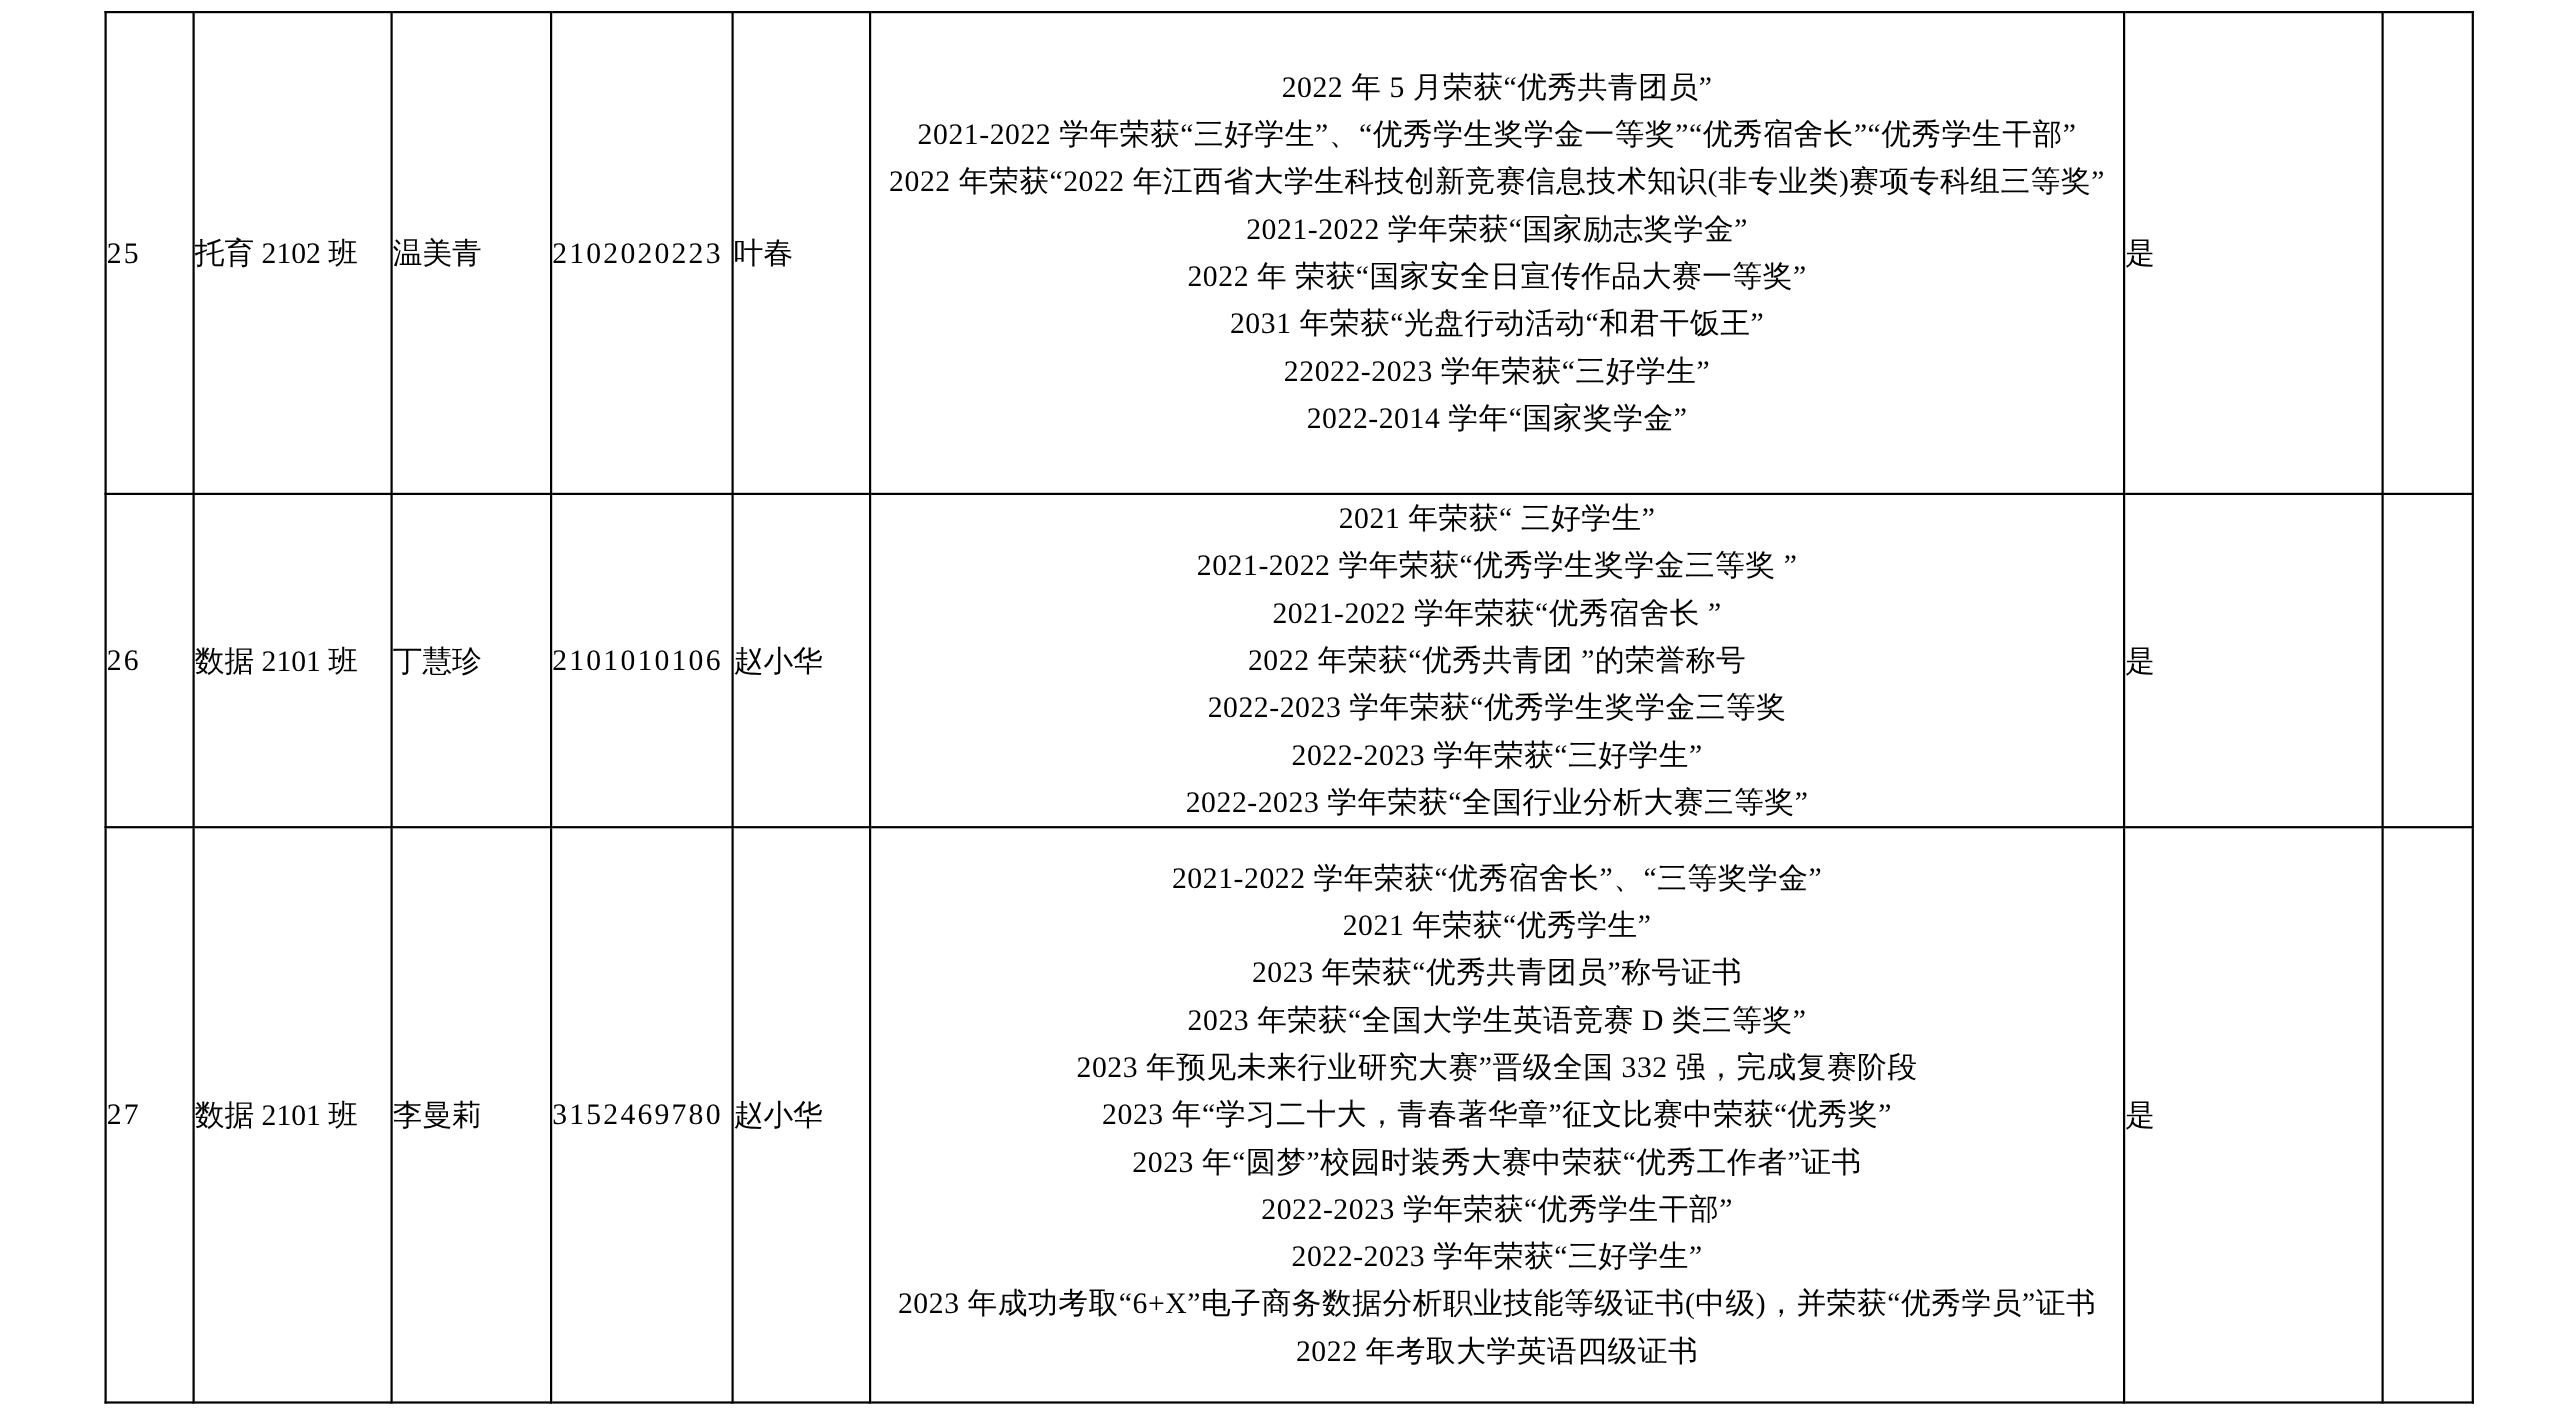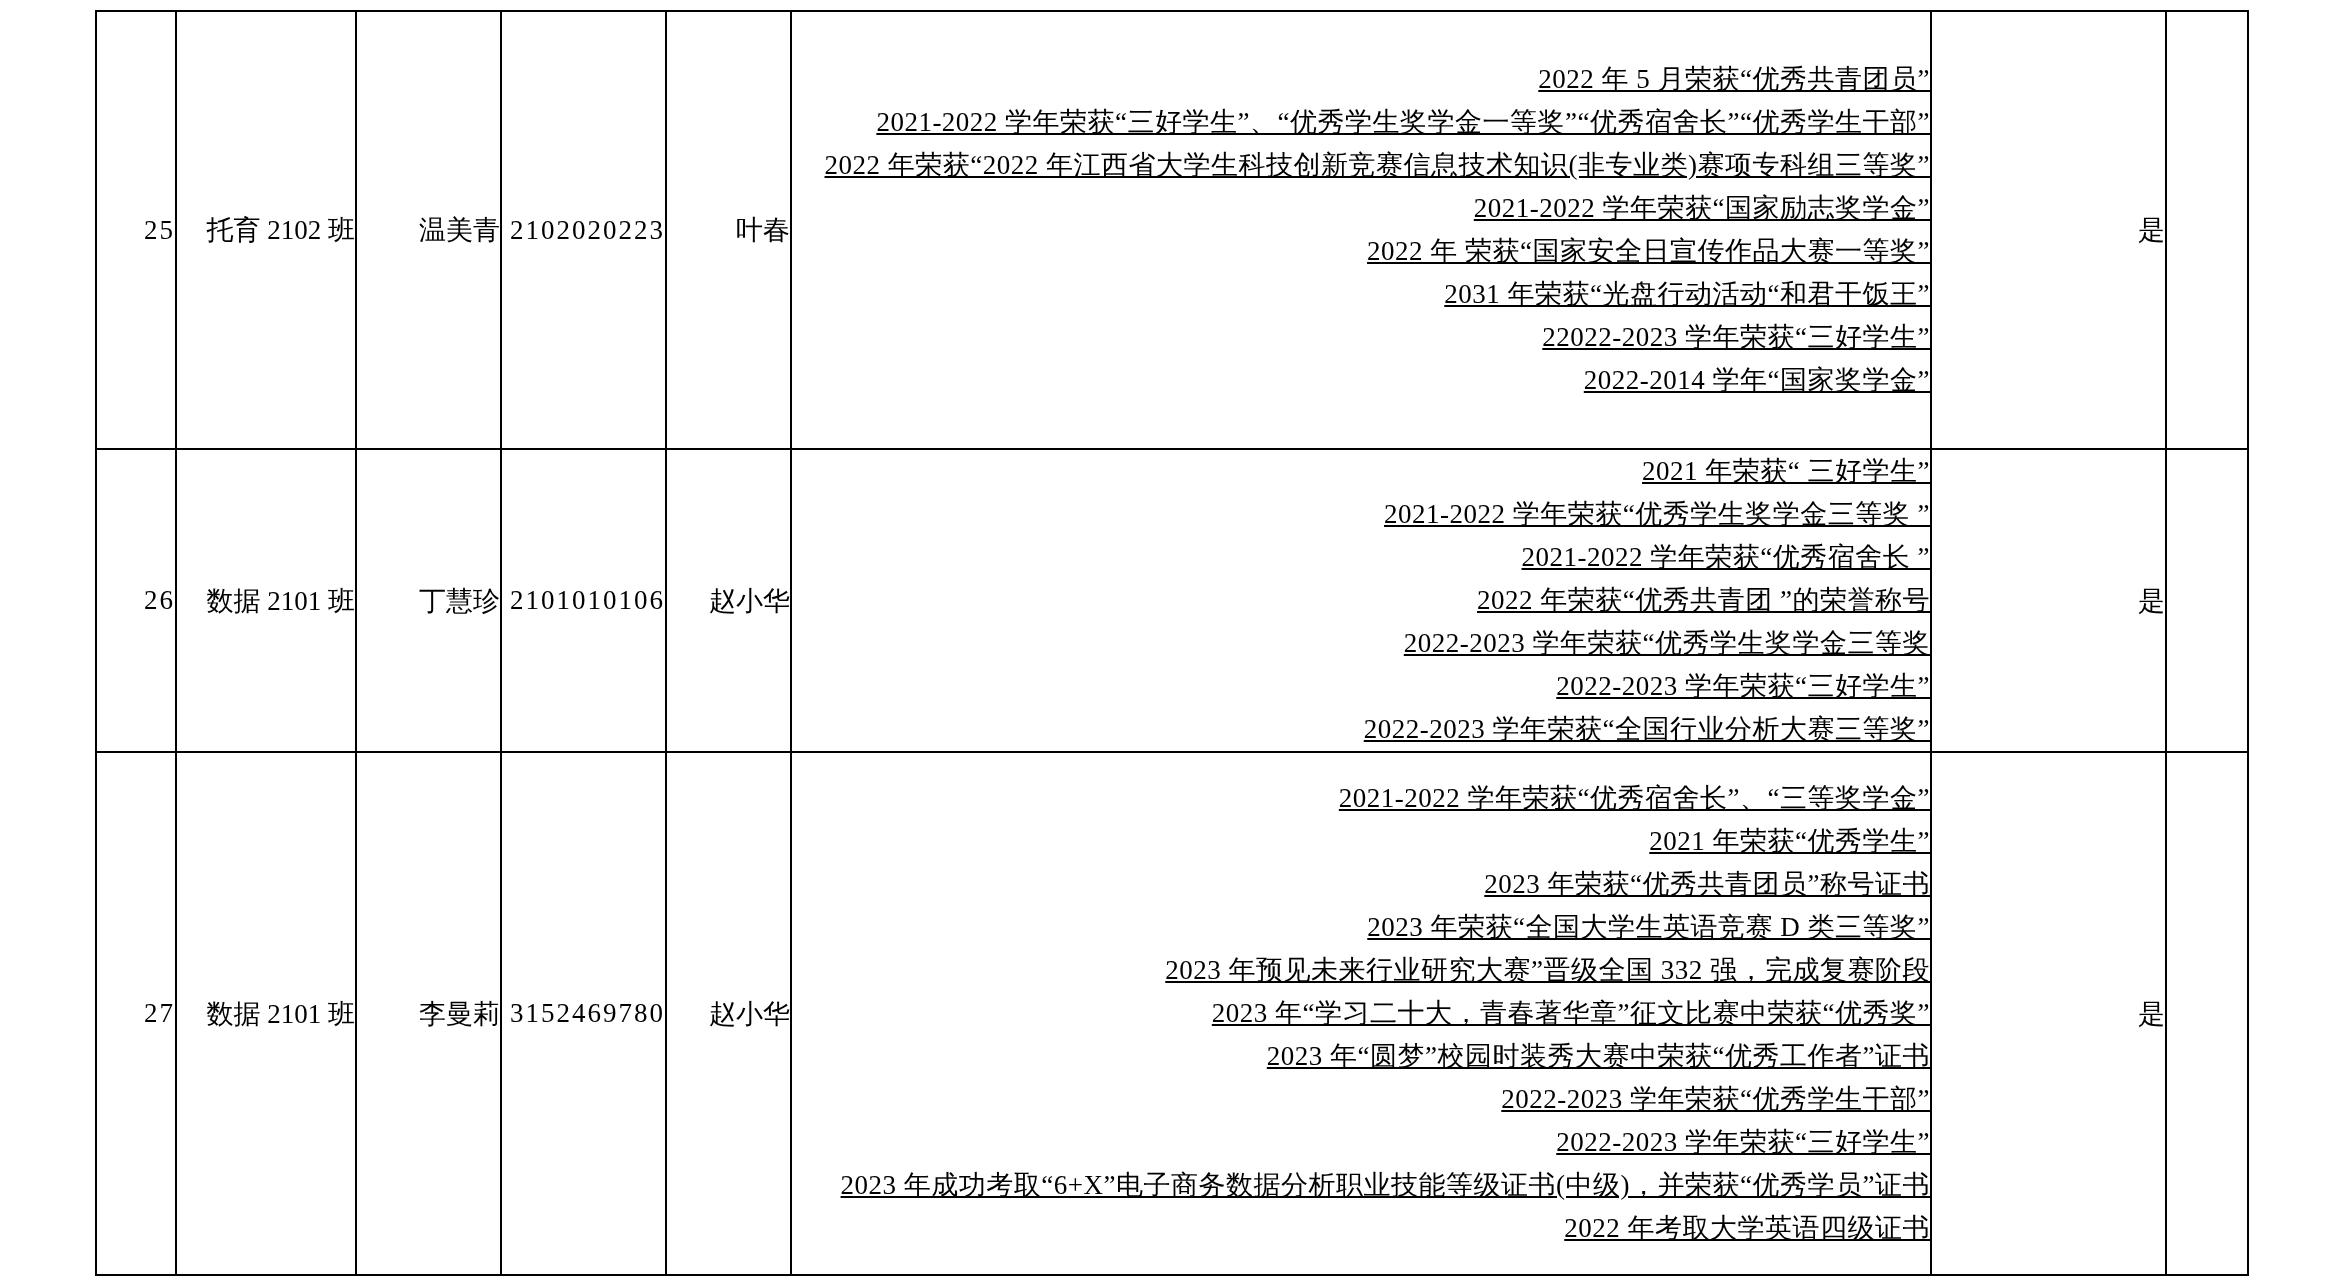--- a/index.html
+++ b/index.html
@@ -20,25 +20,24 @@
     border-collapse:collapse;
     table-layout:fixed;
   }
   table.award-table td{
     border:2px solid #000;
     font-size:27px;
     vertical-align:middle;
     padding:0;
     overflow:hidden;
   }
-  td.c-center{text-align:right;}
+  td.c-center{text-align:left;}
   td.c-awards{
-    text-align:right;
+    text-align:center;
     padding:5px 8px 5px 10px;
-    text-decoration:underline;
   }
   .award-line{
     line-height:43px;
     letter-spacing:0.5px;
   }
   tr.r-0{height:438px;}
   tr.r-1{height:303px;}
   tr.r-2{height:523px;}
   .cellnum{letter-spacing:2px;}
 </style>

